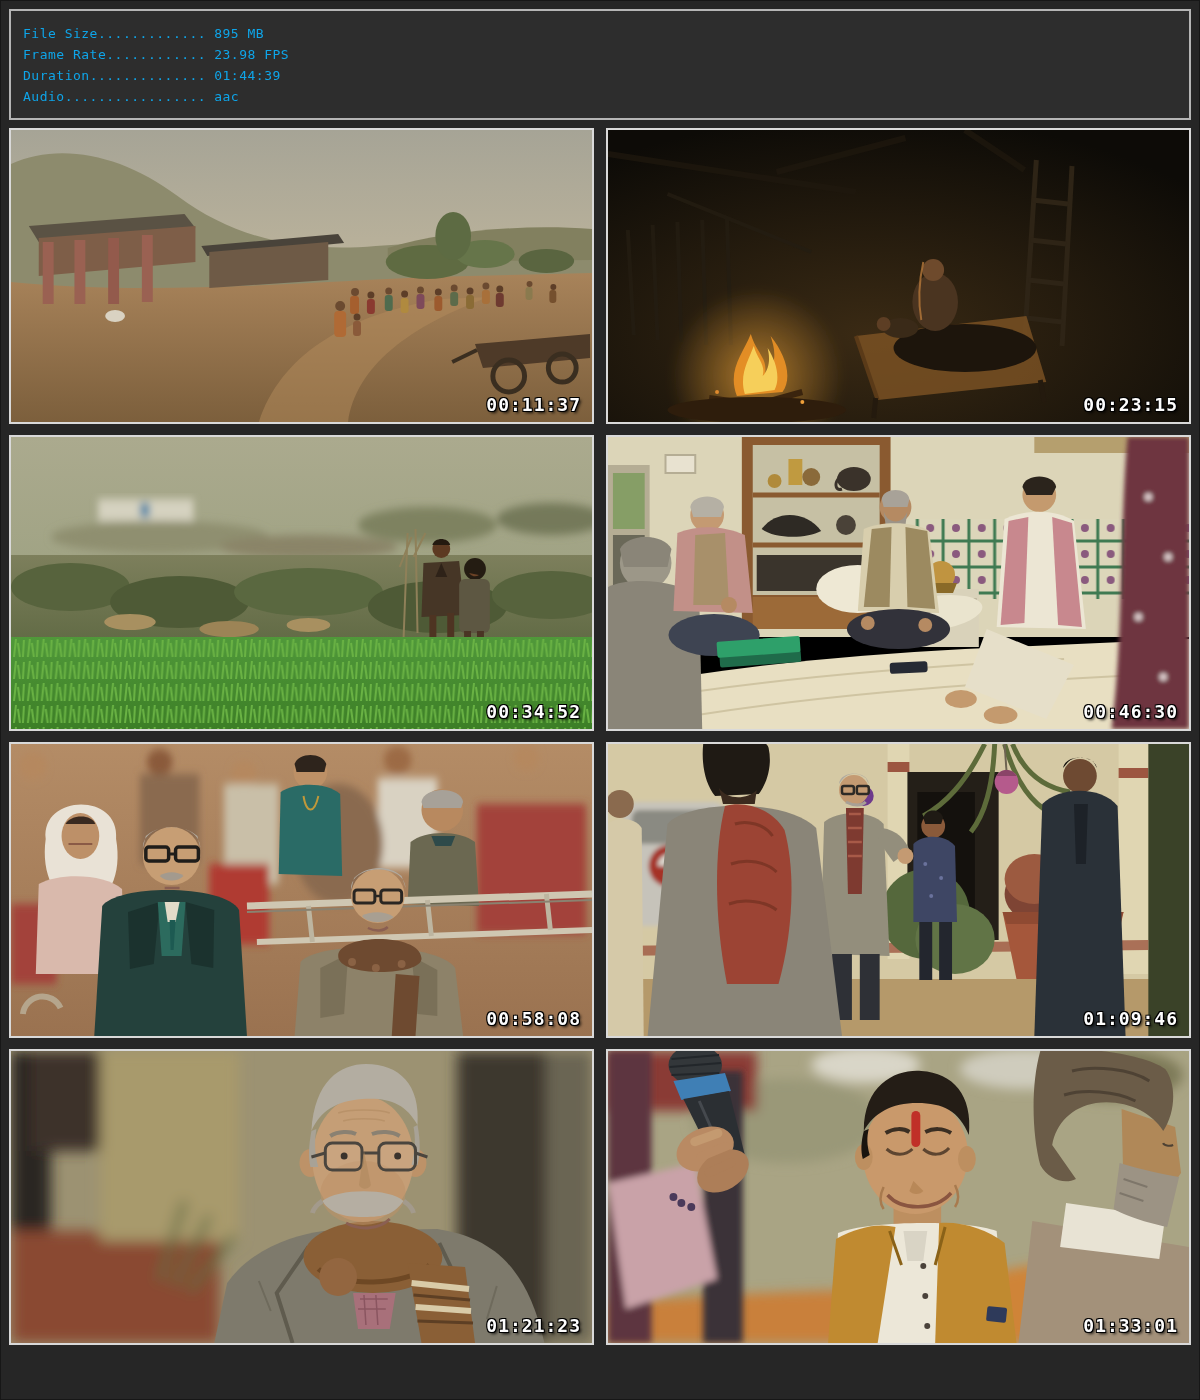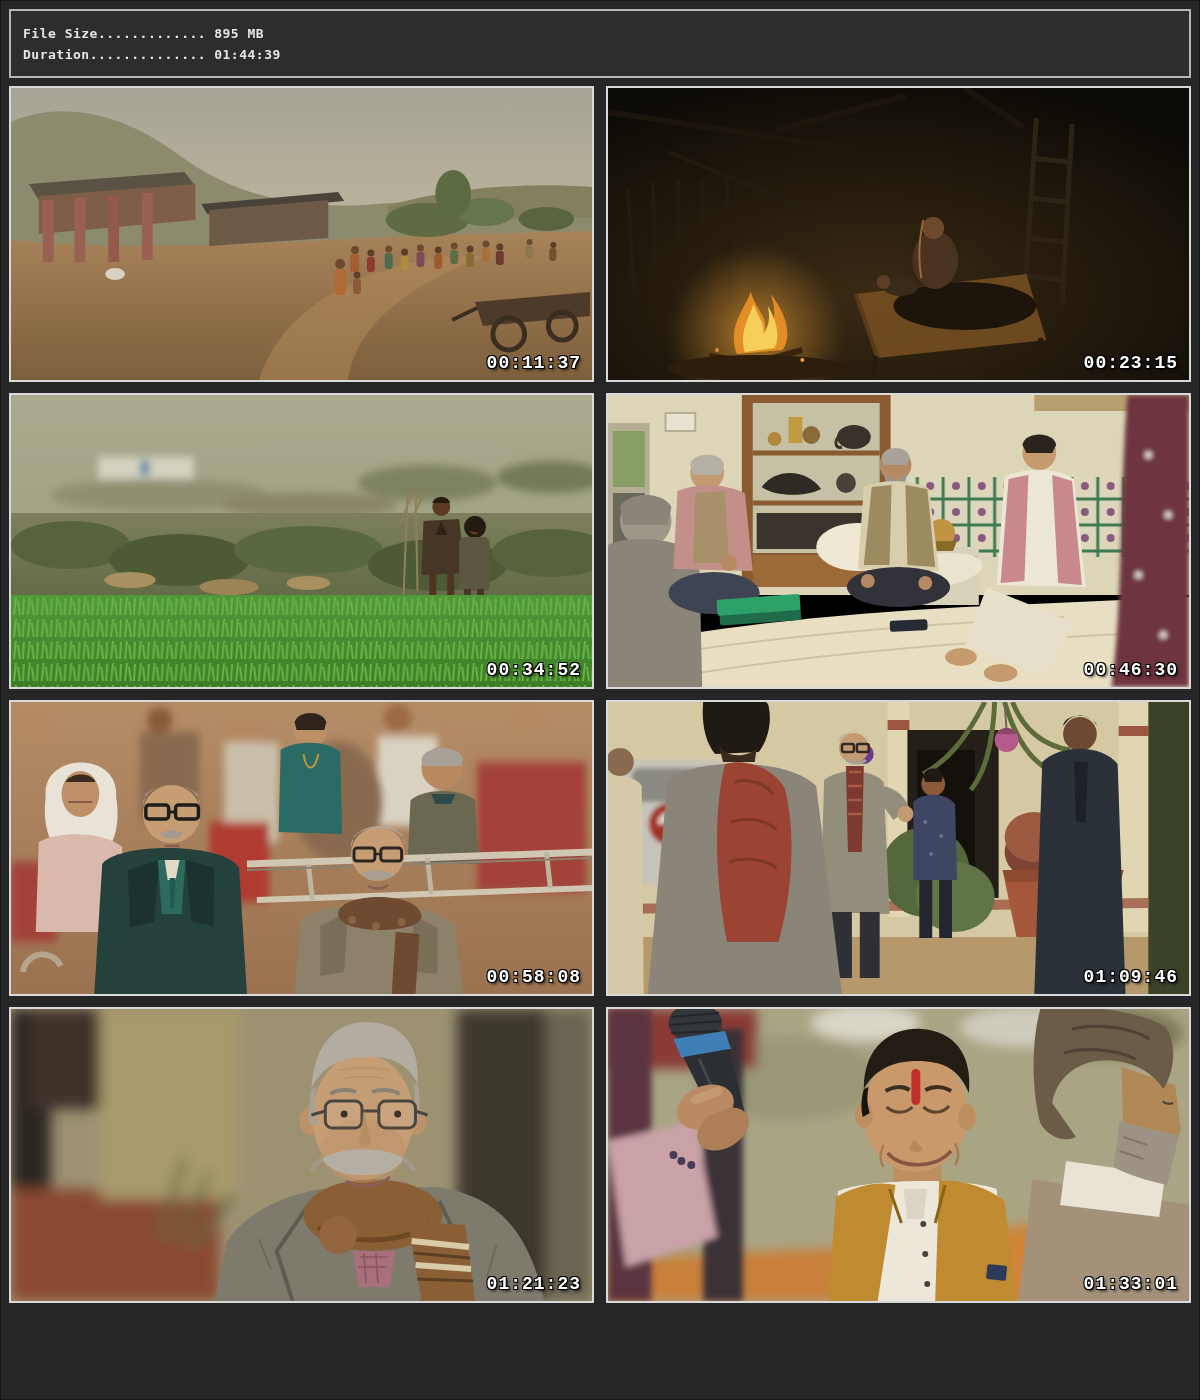--- a/index.html
+++ b/index.html
@@ -1,39 +1,41 @@
 <!DOCTYPE html>
 <html><head>
 <meta charset="utf-8">
 <style>
   html,body{margin:0;padding:0;background:#1d1d1d;}
   body{width:1200px;height:1400px;box-sizing:border-box;overflow:hidden;
        font-family:"DejaVu Sans Mono","Liberation Mono",monospace;}
   .page{box-sizing:border-box;width:1200px;height:1400px;padding:8px;background:#262626;border:1px solid #171717;}
   .info-box{box-sizing:border-box;width:100%;background:#2d2d2d;border:2px solid #b5b5b5;
             padding:12px 12px 11px 12px;}
-  .info-row{height:21px;line-height:21px;font-size:13px;font-weight:bold;color:#e5e5e5;
+  .info-row{height:21px;line-height:21px;font-size:13px;font-weight:normal;color:#0ea5e9;
             letter-spacing:0.5px;white-space:pre;}
   .info-value{padding-left:8px;}
-  .grid{margin-top:8px;display:grid;grid-template-columns:1fr 1fr;gap:11px 12px;font-family:Liberation Mono, monospace;}
+  .grid{margin-top:8px;display:grid;grid-template-columns:1fr 1fr;gap:11px 12px;}
   .shot{position:relative;margin:0;box-sizing:border-box;height:296px;border:2px solid #d9d9d9;
         background:#000;overflow:hidden;}
   .shot svg{display:block;width:100%;height:100%;}
   .ts{position:absolute;right:11px;bottom:7px;font-size:18px;font-weight:bold;color:#fdfdfd;
       letter-spacing:1px;
       text-shadow:-1px -1px 0 #000,1px -1px 0 #000,-1px 1px 0 #000,1px 1px 0 #000,2px 2px 3px rgba(0,0,0,.85);}
 </style>
 </head>
 <body>
 
 <div class="page">
 
   <div class="info-box">
     <div class="info-row"><span>File Size</span><span>.............</span><span class="info-value">895 MB</span></div>
+    <div class="info-row"><span>Frame Rate</span><span>............</span><span class="info-value">23.98 FPS</span></div>
     <div class="info-row"><span>Duration</span><span>..............</span><span class="info-value">01:44:39</span></div>
+    <div class="info-row"><span>Audio</span><span>.................</span><span class="info-value">aac</span></div>
   </div>
 
   <div class="grid">
 
     <figure class="shot">
       <svg viewBox="0 0 586 292" preserveAspectRatio="none">
         <defs>
           <linearGradient id="s1sky" x1="0" y1="0" x2="0" y2="1">
               <stop offset="0" stop-color="#a6a496"></stop>
               <stop offset="1" stop-color="#c0b69c"></stop>

